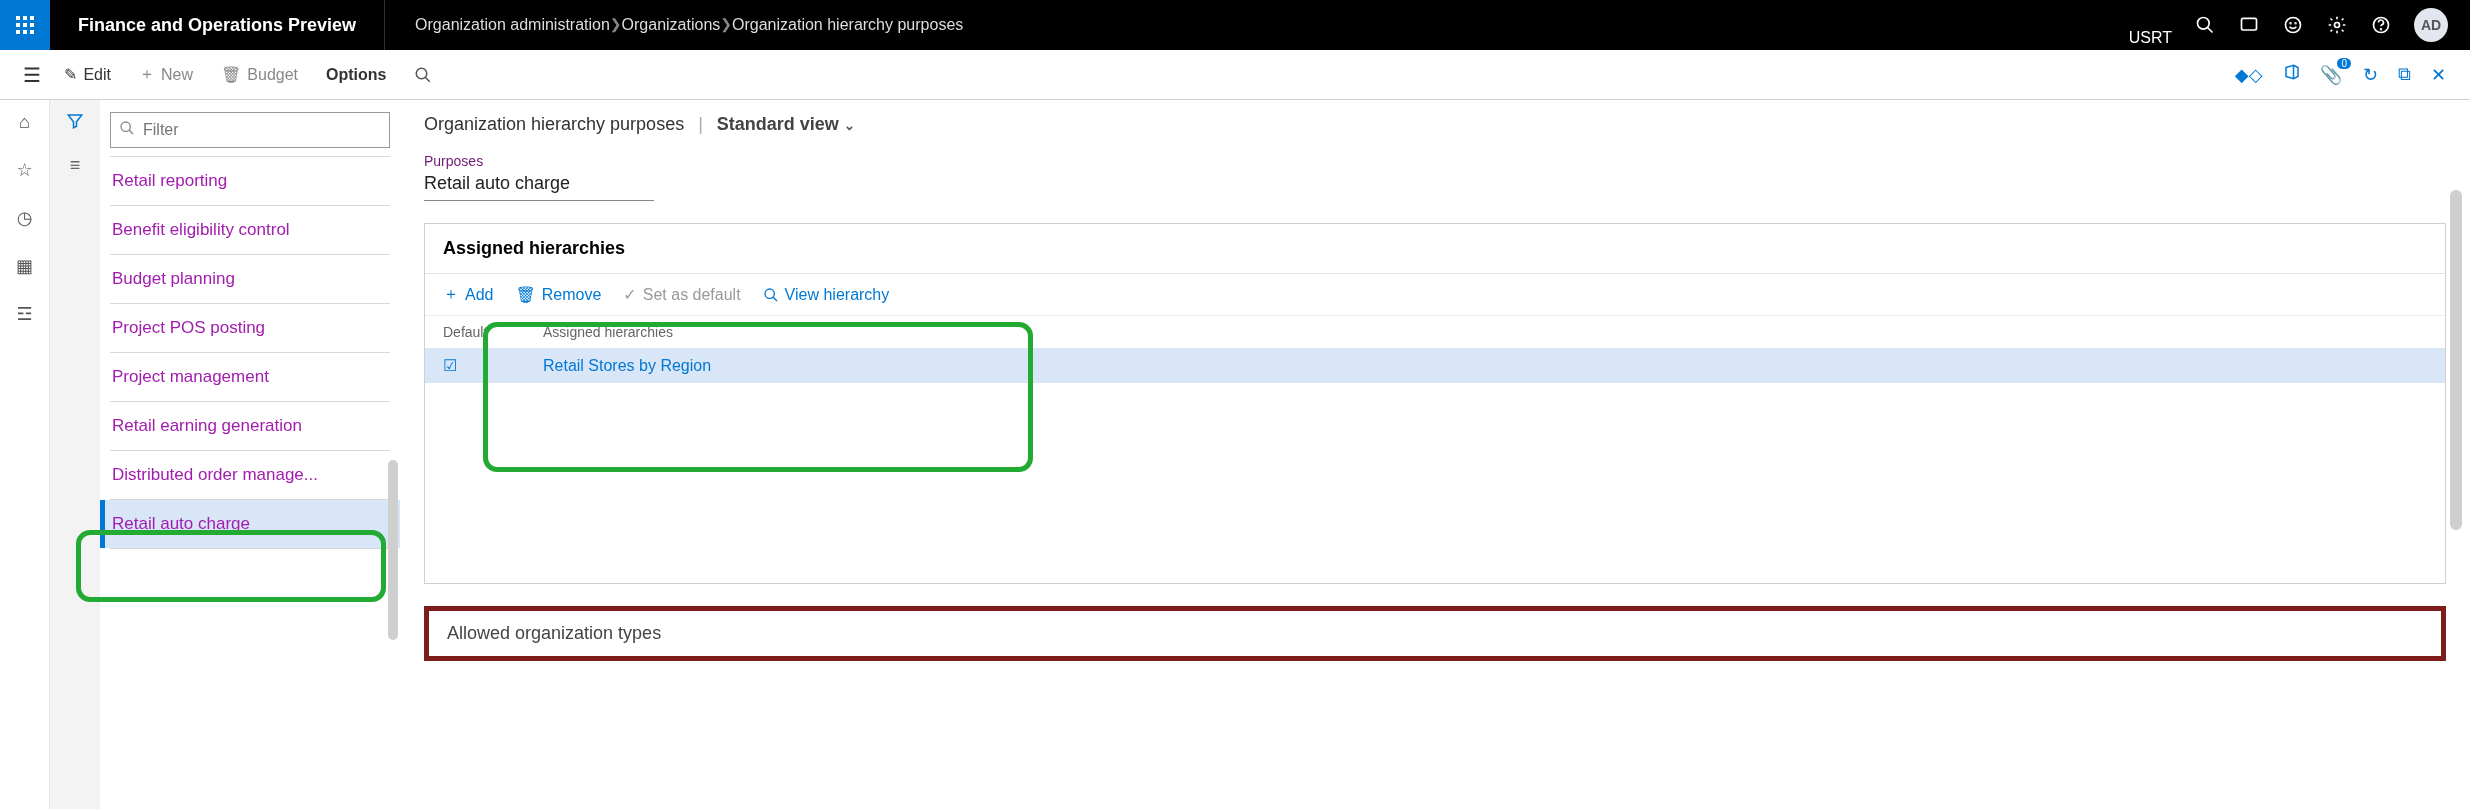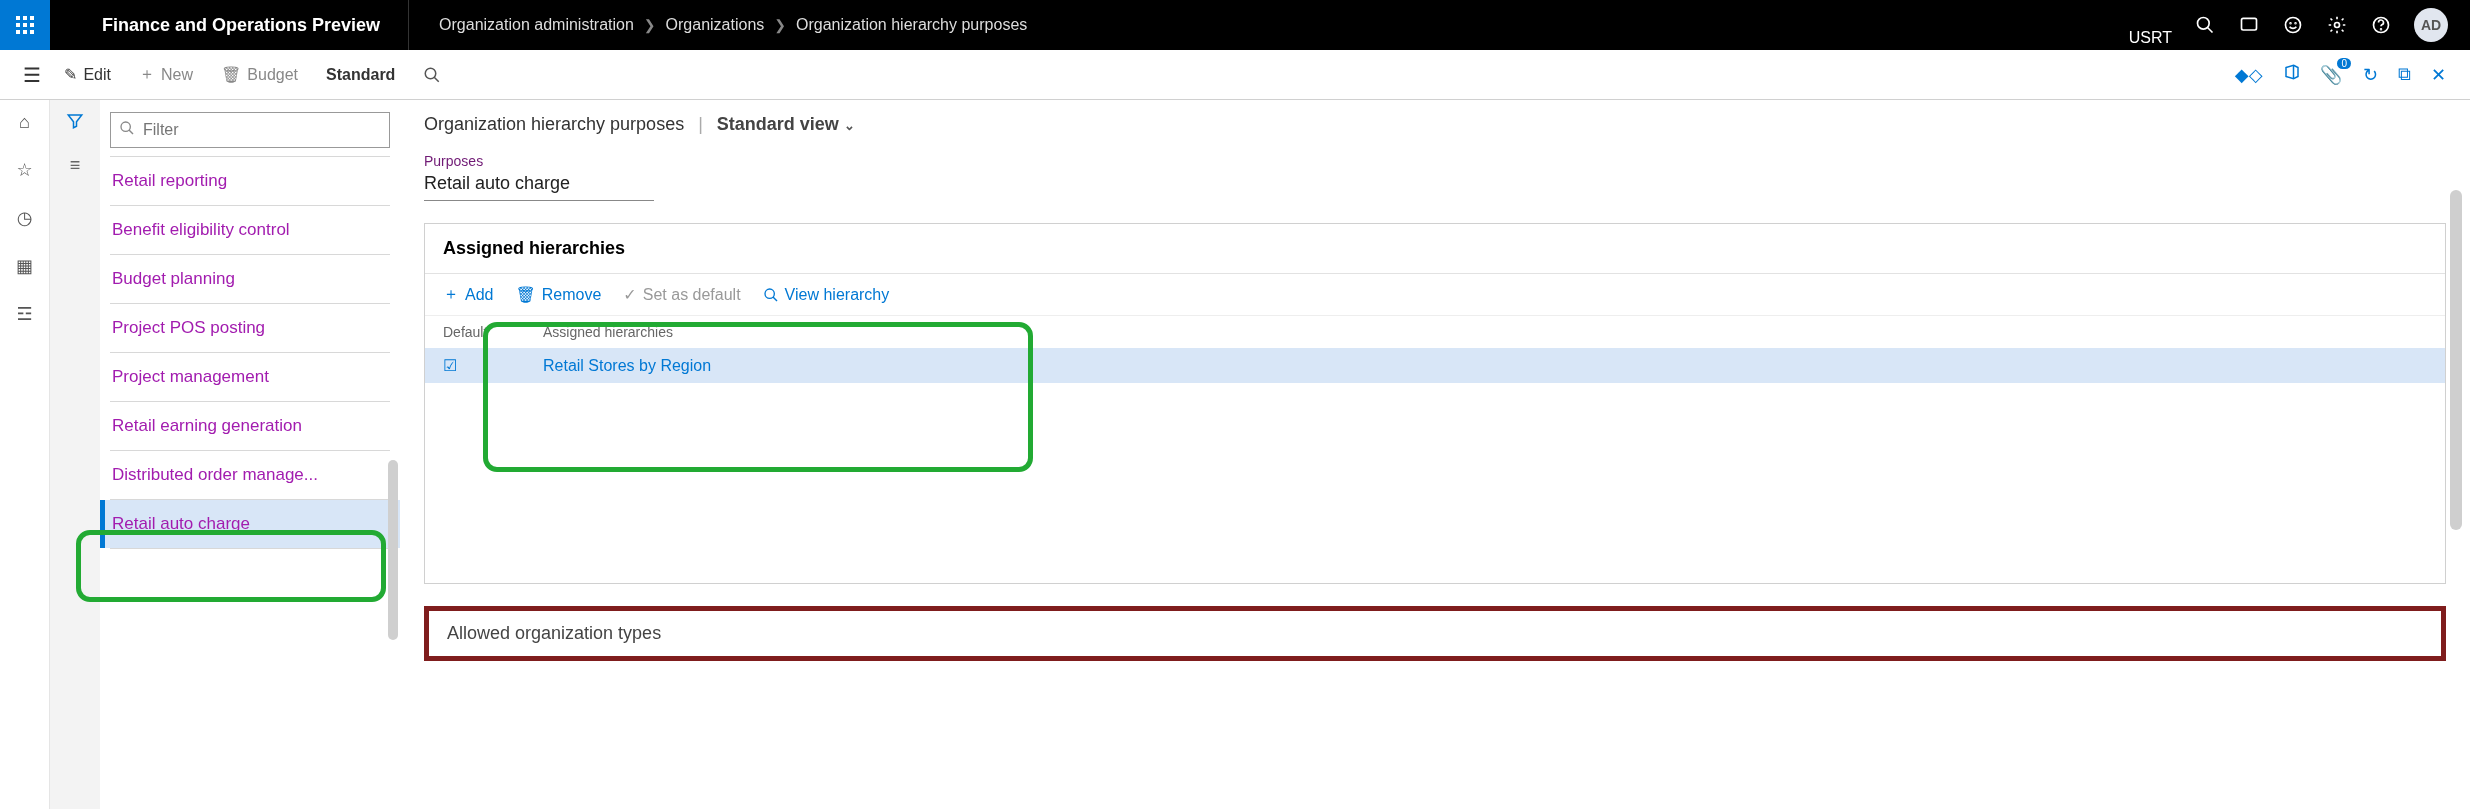--- a/index.html
+++ b/index.html
@@ -3,22 +3,22 @@
 <meta charset="utf-8">
 <style>
 * { box-sizing: border-box; margin: 0; padding: 0; }
 html, body { width: 2470px; height: 809px; font-family: "Segoe UI", Arial, sans-serif; background: #fff; overflow: hidden; }
 
 
 .header { height: 50px; background: #000; color: #fff; display: flex; align-items: center; }
 .waffle { width: 50px; height: 50px; background: #0078d4; display: flex; align-items: center; justify-content: center; cursor: pointer; }
 .waffle-grid { display: grid; grid-template-columns: repeat(3,4px); grid-template-rows: repeat(3,4px); gap: 3px; }
 .waffle-grid span { width: 4px; height: 4px; background: #fff; }
-.app-title { padding: 0 28px; font-size: 18px; font-weight: 600; border-right: 1px solid #333; height: 50px; display: flex; align-items: center; margin-left: 24px; }
-.breadcrumb { display: flex; align-items: center; gap: 10px; padding: 0 30px; font-size: 16px; color: #ddd; flex: 1; }
+.app-title { padding: 0 28px; font-size: 18px; font-weight: 600; border-right: 1px solid #333; height: 50px; display: flex; align-items: center; }
+.breadcrumb { display: flex; align-items: flex-start; padding: 0 30px; font-size: 16px; color: #ddd; flex: 1; }
 .bc-sep { color: #888; font-size: 14px; }
 .hdr-right { display: flex; align-items: center; gap: 22px; padding: 0 22px; }
 .company { font-size: 16px; font-weight: 400; margin-top: 26px; }
 .hdr-icon { width: 22px; height: 22px; color: #fff; cursor: pointer; display: flex; align-items: center; justify-content: center; }
 .avatar { width: 34px; height: 34px; border-radius: 50%; background: #e1e6ef; color: #555; font-size: 14px; font-weight: 600; display: flex; align-items: center; justify-content: center; }
 
 
 .actionbar { height: 50px; border-bottom: 1px solid #d0d0d0; display: flex; align-items: center; padding: 0 14px; }
 .hamburger { width: 36px; text-align: center; font-size: 20px; color: #333; cursor: pointer; }
 .act-btn { display: flex; align-items: center; gap: 6px; padding: 0 14px; font-size: 16px; color: #333; height: 50px; cursor: pointer; }
@@ -148,21 +148,21 @@
     </div>
   <div class="act-btn gray">
       <span class="act-icon">＋</span>
       <span>New</span>
     </div>
   <div class="act-btn gray">
       <span class="act-icon">🗑</span>
       <span>Budget</span>
     </div>
   <div class="act-btn sel">
-      <span>Standard</span>
+      <span>Options</span>
     </div>
   <div class="act-btn">
       <svg width="18" height="18" viewBox="0 0 24 24" fill="none" stroke="#555" stroke-width="2">
         <circle cx="10" cy="10" r="7"></circle>
         <line x1="21" y1="21" x2="15" y2="15"></line>
       </svg>
     </div>
   <div class="ab-right">
     <span class="ab-right-icon">◆◇</span>
     <span class="ab-right-icon"><svg width="18" height="18" viewBox="0 0 24 24" fill="none" stroke="currentColor" stroke-width="2">

